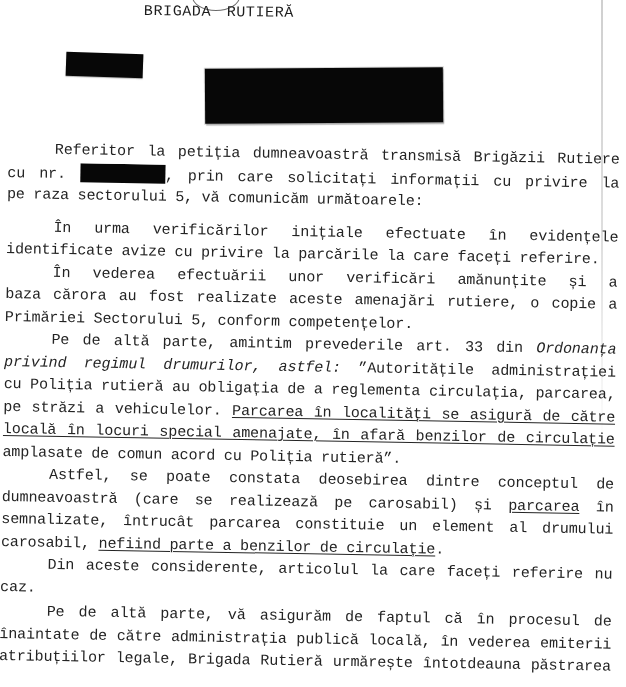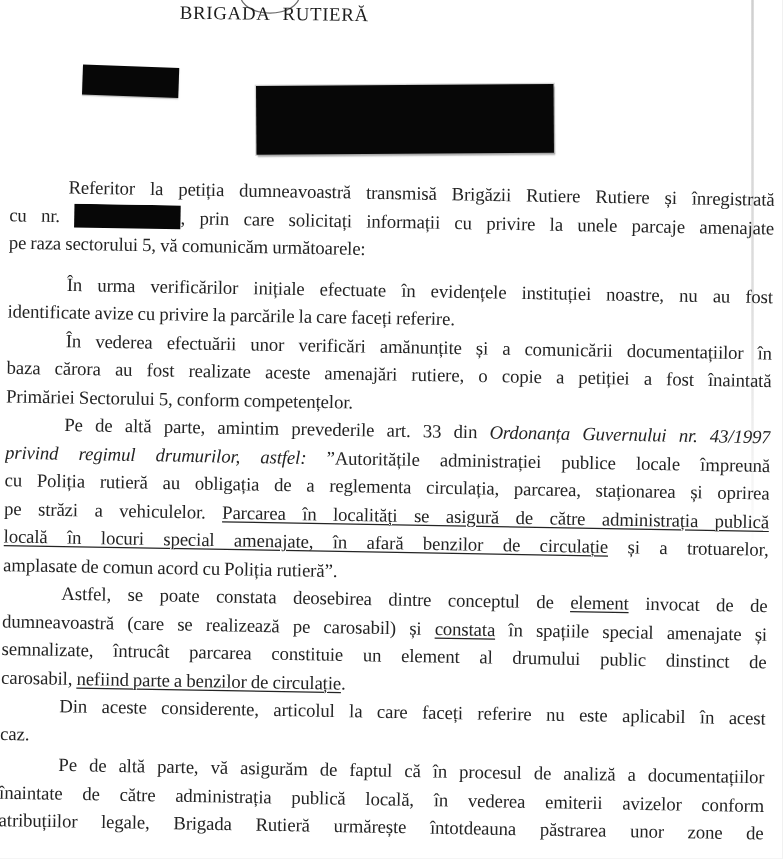--- a/index.html
+++ b/index.html
@@ -1,21 +1,21 @@
 <!DOCTYPE html>
 <html><head>
 <meta charset="utf-8">
 <style>
   html,body{margin:0;padding:0;background:#e8e8e8;}
   #page{
     position:relative;
     width:626px;height:687px;
     background:#ffffff;
     overflow:hidden;
-    font-family:Liberation Serif, serif;
+    font-family:Liberation Mono, monospace;
     color:#262626;
   }
   
   .seal{
     position:absolute;left:192px;top:-18px;width:46px;height:27px;
     border:1.6px solid #4f4f4f;border-radius:50%;
     opacity:.85;
   }
   .header{
     position:absolute;left:144px;top:3px;
@@ -78,21 +78,21 @@
       <div>
         <div class="line just indent"><span class="run">Pe de altă parte, amintim prevederile art. 33 din </span><span class="run it">Ordonanța Guvernului nr. 43/1997</span></div>
         <div class="line just"><span class="run it">privind regimul drumurilor, astfel: </span><span class="run">”Autoritățile administrației publice locale împreună</span></div>
         <div class="line just"><span class="run">cu Poliția rutieră au obligația de a reglementa circulația, parcarea, staționarea și oprirea</span></div>
         <div class="line just"><span class="run">pe străzi a vehiculelor. </span><span class="run ul">Parcarea în localități se asigură de către administrația publică</span></div>
         <div class="line just"><span class="run ul">locală în locuri special amenajate, în afară benzilor de circulație</span><span class="run"> și a trotuarelor,</span></div>
         <div class="line"><span class="run">amplasate de comun acord cu Poliția rutieră”.</span></div>
       </div>
       <div>
         <div class="line just indent"><span class="run">Astfel, se poate constata deosebirea dintre conceptul de </span><span class="run ul">element</span><span class="run"> invocat de de</span></div>
-        <div class="line just"><span class="run">dumneavoastră (care se realizează pe carosabil) și </span><span class="run ul">constata</span><span class="run"> în spațiile special amenajate și</span></div>
+        <div class="line just"><span class="run">dumneavoastră (care se realizează pe carosabil) și </span><span class="run ul">parcarea</span><span class="run"> în spațiile special amenajate și</span></div>
         <div class="line just"><span class="run">semnalizate, întrucât parcarea constituie un element al drumului public dinstinct de</span></div>
         <div class="line"><span class="run">carosabil, </span><span class="run ul">nefiind parte a benzilor de circulație</span><span class="run">.</span></div>
       </div>
       <div>
         <div class="line just indent"><span class="run">Din aceste considerente, articolul la care faceți referire nu este aplicabil în acest</span></div>
         <div class="line"><span class="run">caz.</span></div>
       </div>
       <div style="margin-top: 2px;">
         <div class="line just indent"><span class="run">Pe de altă parte, vă asigurăm de faptul că în procesul de analiză a documentațiilor</span></div>
         <div class="line just"><span class="run">înaintate de către administrația publică locală, în vederea emiterii avizelor conform</span></div>

